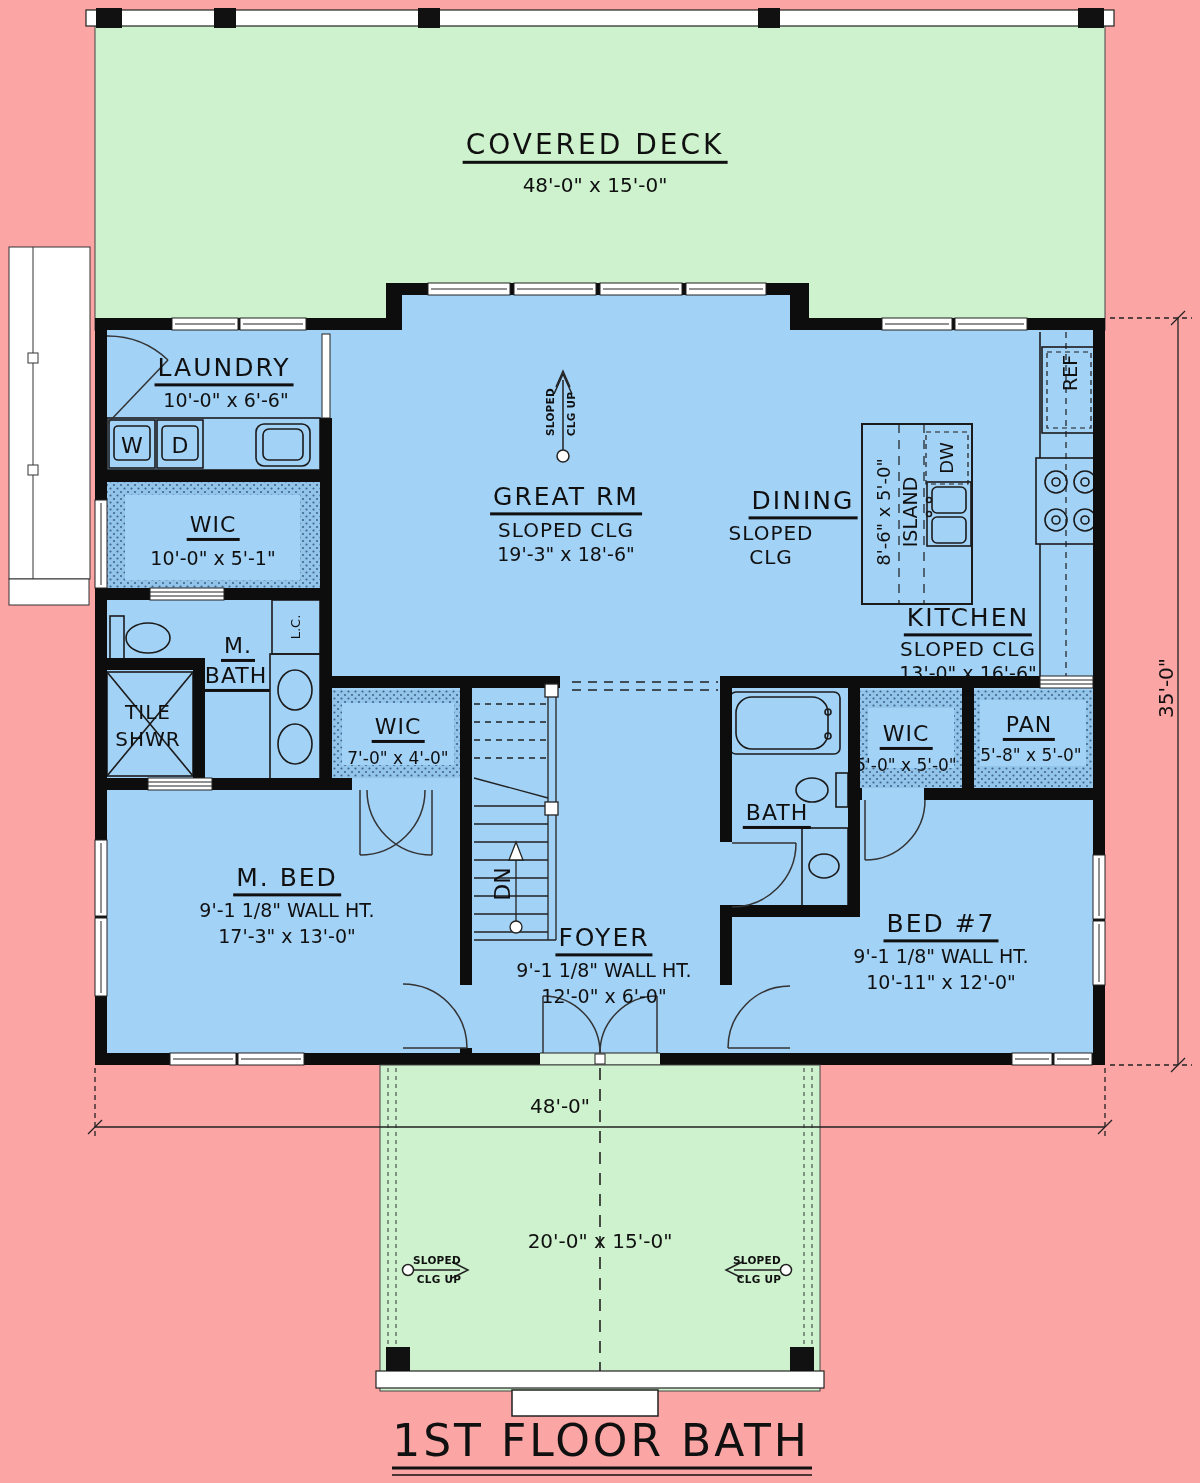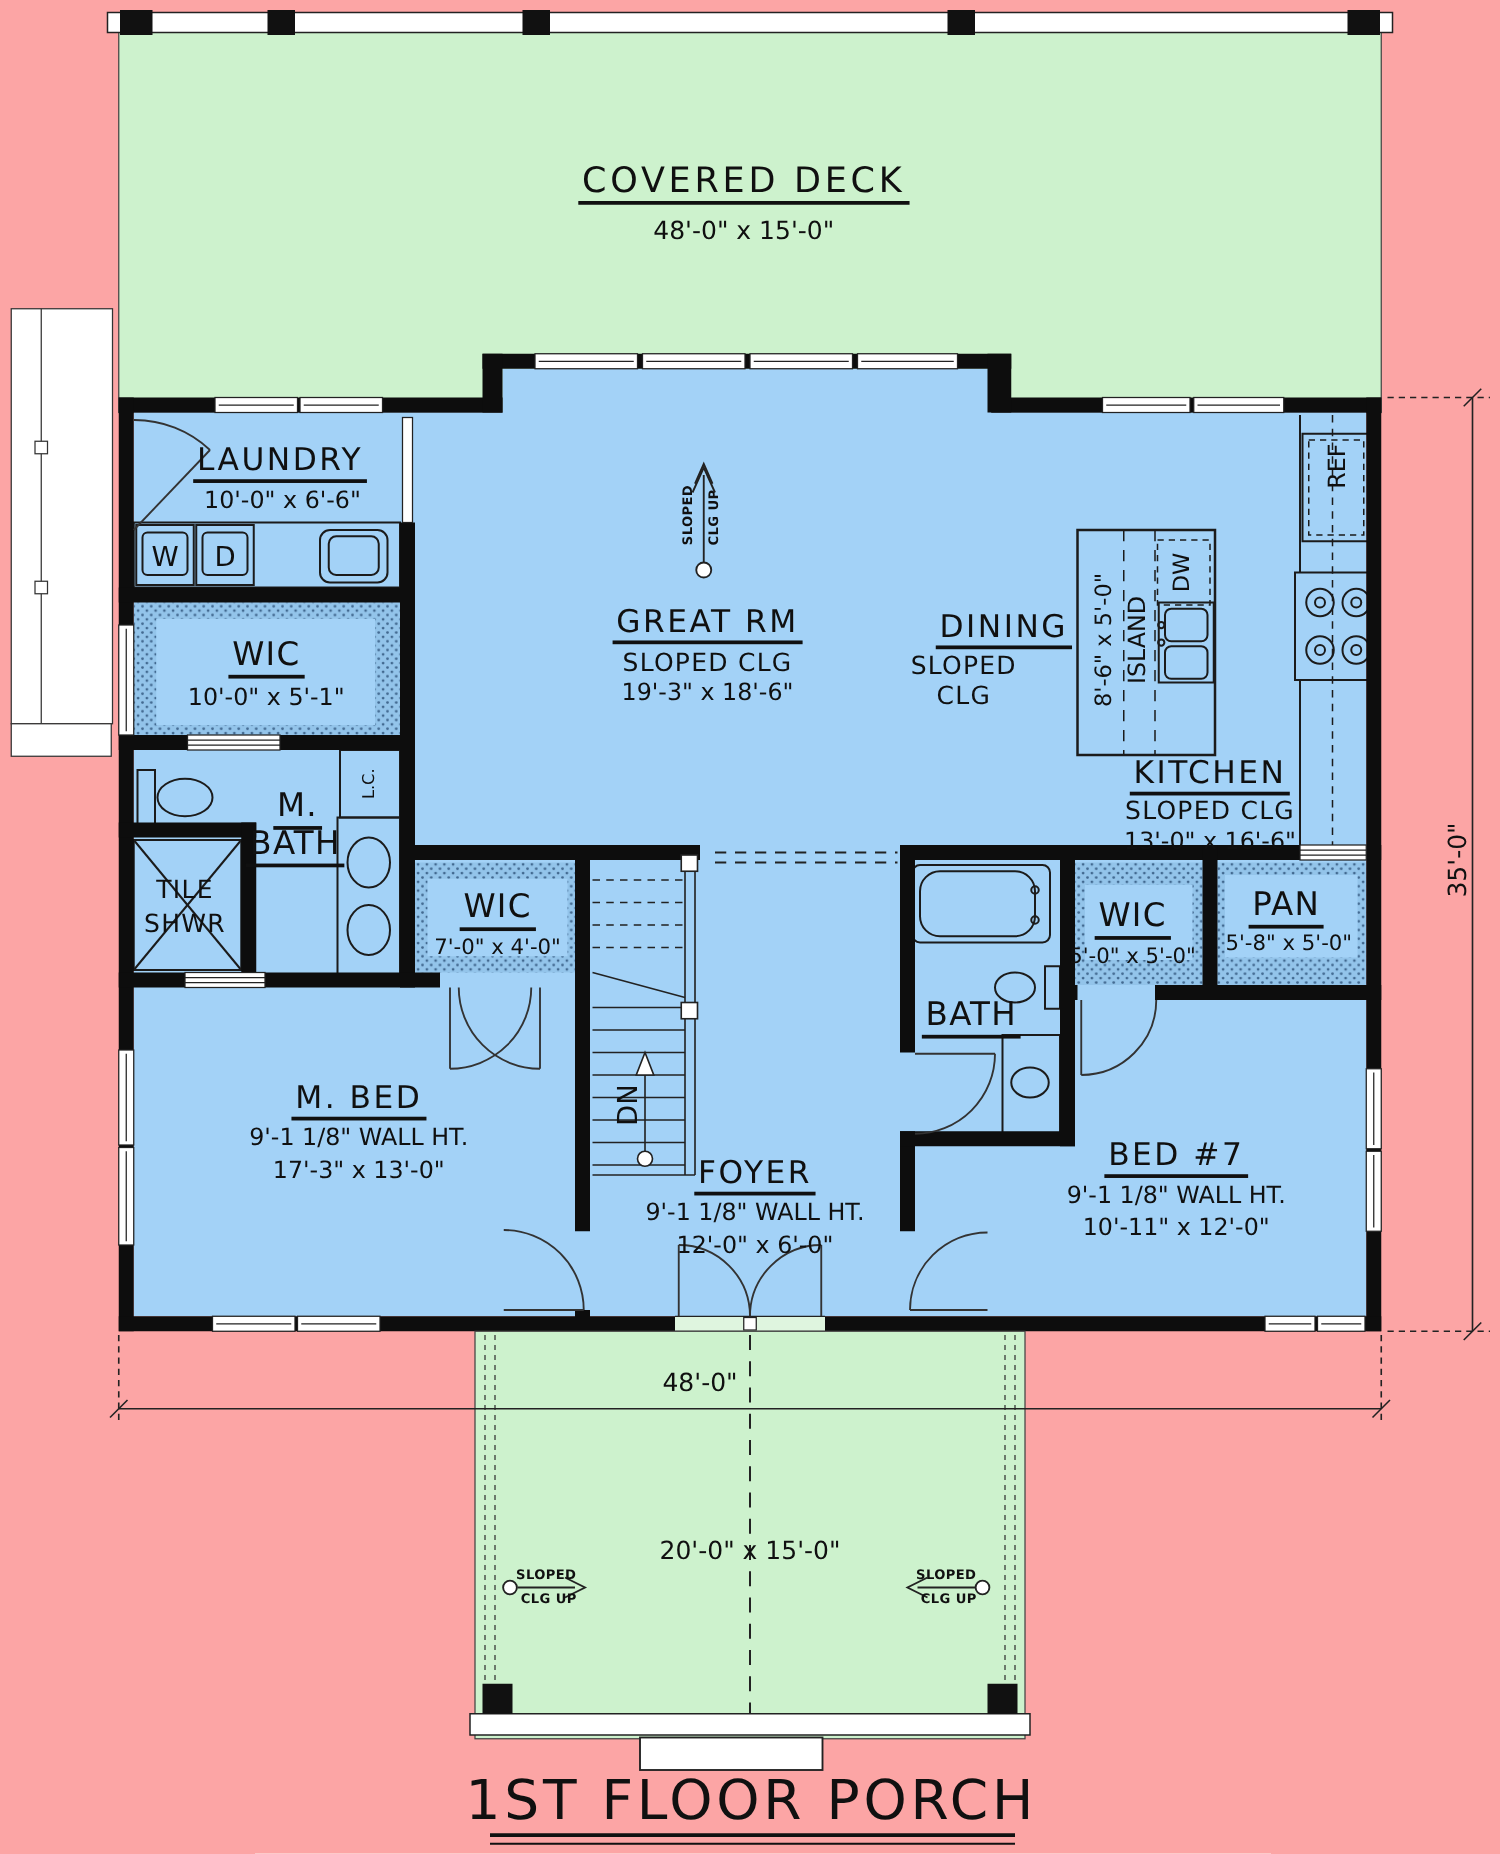--- a/index.html
+++ b/index.html
@@ -7,21 +7,21 @@
     position:relative; width:1200px; height:1483px;
     background:#fca5a5; overflow:hidden;
     font-family:"DejaVu Sans", sans-serif; color:#101010;
   }
   #plan svg { position:absolute; left:0; top:0; }
   .lbl { position:absolute; transform:translate(-50%,-50%); text-align:center;
          white-space:nowrap; color:#101010; line-height:1.05; }
   .rot { transform:translate(-50%,-50%) rotate(-90deg); }
   .room-name { font-size:25px; letter-spacing:2px; border-bottom:3px solid #101010; padding:0 3px 2px; }
   .room-name.lg { font-size:28px; letter-spacing:3px; }
-  .room-name.sm { font-size:26px; letter-spacing:1px; }
+  .room-name.sm { font-size:22px; letter-spacing:1px; }
   .plain { font-size:20px; letter-spacing:1px; }
   .dims { font-size:19px; }
   .dims.lg { font-size:20px; }
   .dims.sm { font-size:17px; }
   .fix { font-size:22px; }
   .fix.f18 { font-size:18px; }
   .fix.f19 { font-size:19px; }
   .fix.f13 { font-size:13px; }
   .tiny { font-size:10.5px; letter-spacing:0.3px; font-weight:bold; }
   .title { font-size:44px; letter-spacing:3px; }
@@ -379,14 +379,14 @@
 
   <div class="lbl dims lg" style="left:600px;top:1241px;">20'-0" x 15'-0"</div>
   <div class="lbl tiny" style="left:437px;top:1261px;">SLOPED</div>
   <div class="lbl tiny" style="left:439px;top:1280px;">CLG UP</div>
   <div class="lbl tiny" style="left:757px;top:1261px;">SLOPED</div>
   <div class="lbl tiny" style="left:759px;top:1280px;">CLG UP</div>
 
   <div class="lbl dims lg" style="left:560px;top:1106px;">48'-0"</div>
   <div class="lbl dims lg rot" style="left:1166px;top:688px;">35'-0"</div>
 
-  <div class="lbl title" style="left:601px;top:1441px;">1ST FLOOR PORCH</div>
+  <div class="lbl title" style="left:601px;top:1441px;">1ST FLOOR BATH</div>
 </div>
 
 </body></html>

